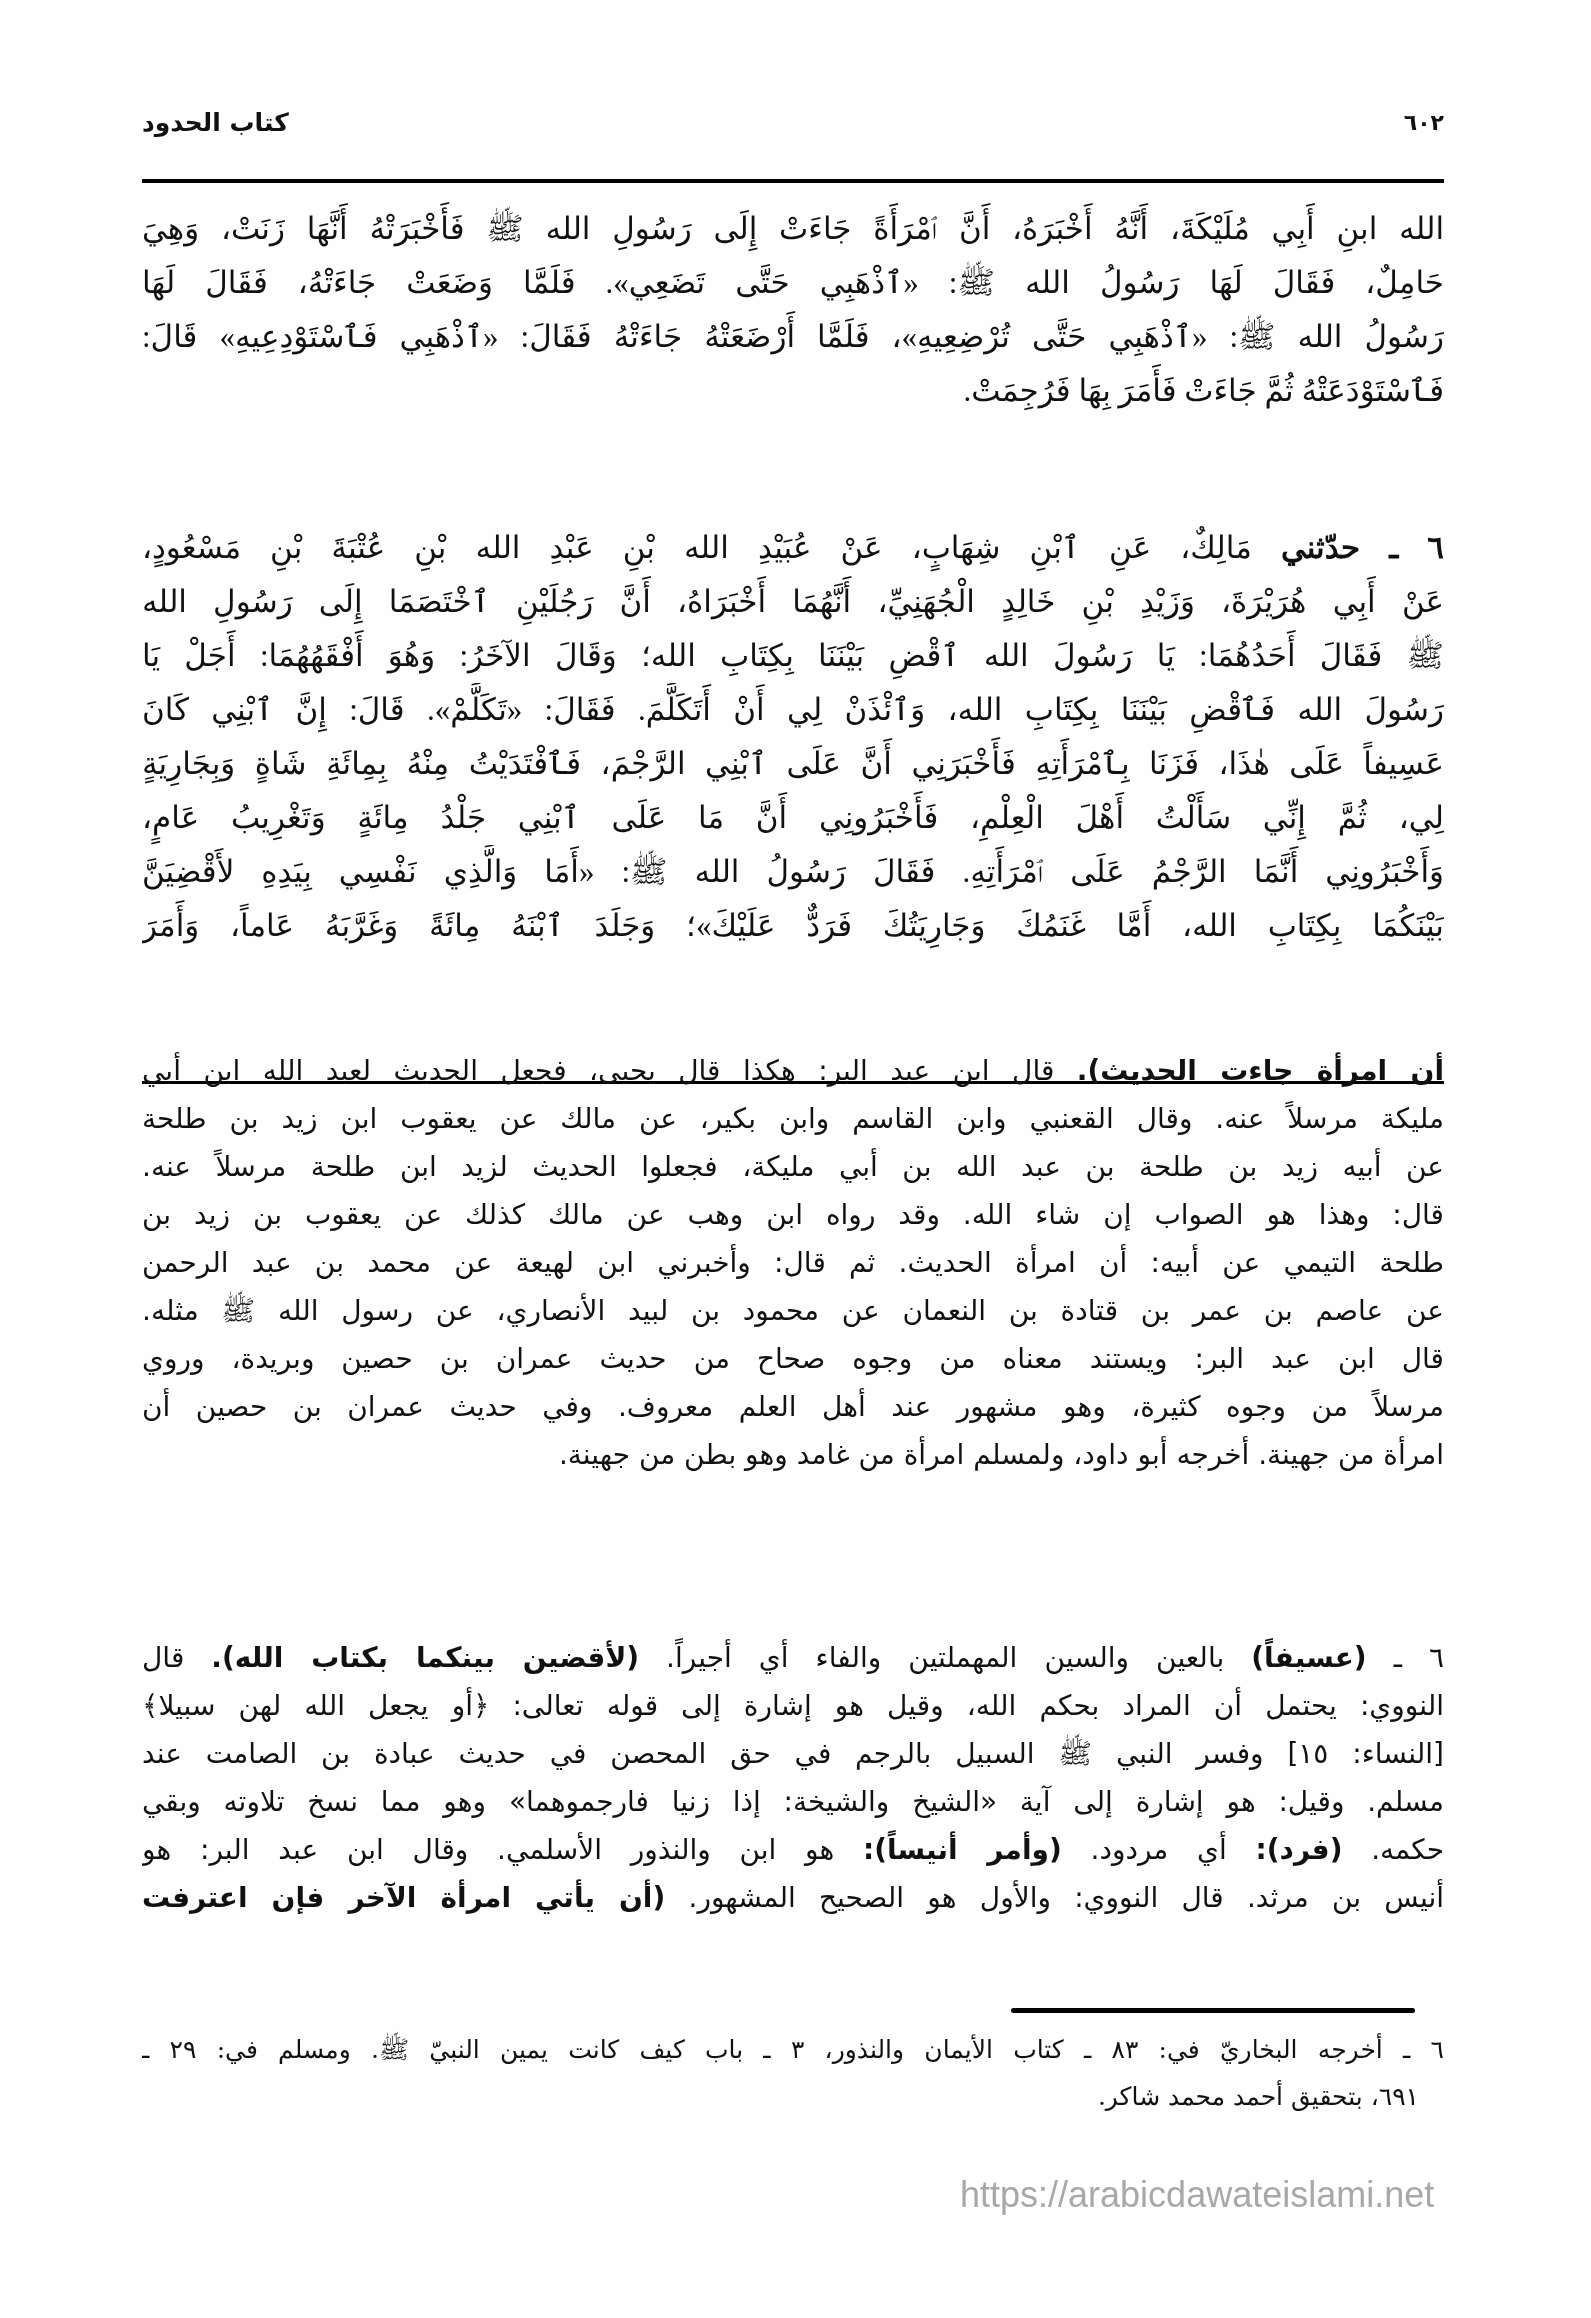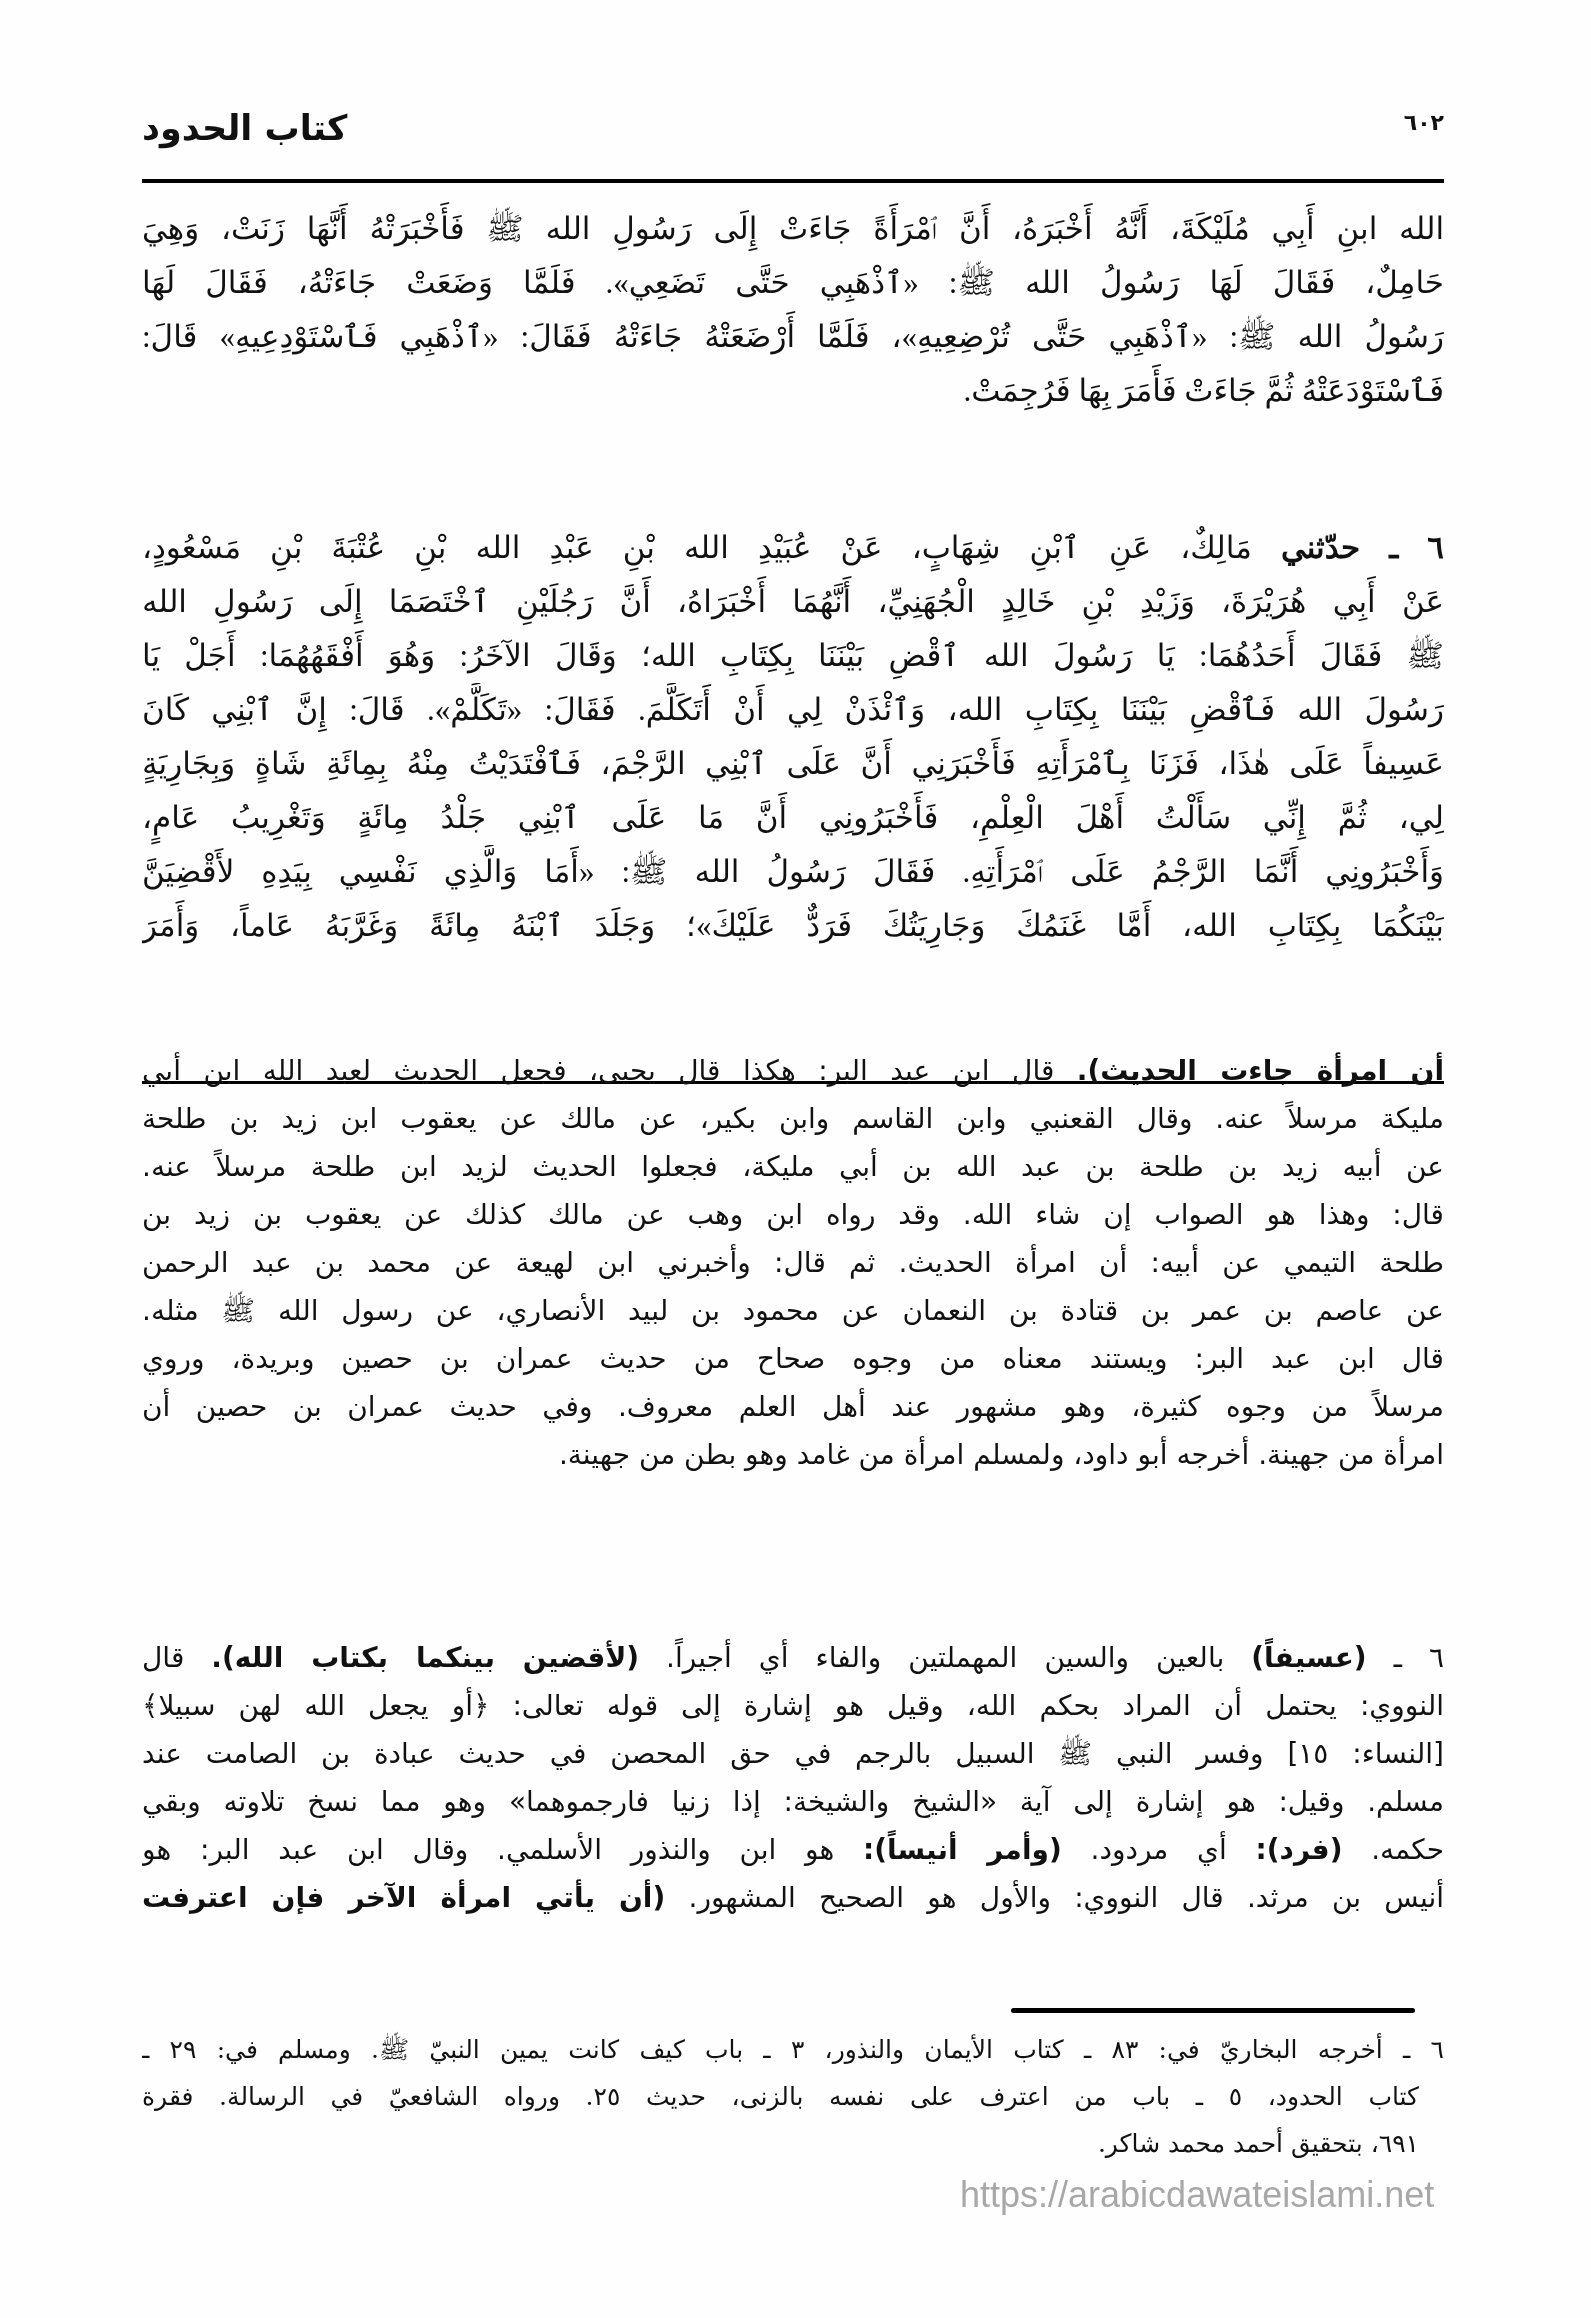--- a/index.html
+++ b/index.html
@@ -1,20 +1,20 @@
 <!DOCTYPE html>
 <html style="font-size:13.5px"><head>
 <meta charset="utf-8">
 <style>
   html, body { margin: 0; padding: 0; background: #ffffff; }
   body { width: 1592px; height: 2319px; position: relative; overflow: hidden; font-family: "DejaVu Sans", sans-serif; color: #111; }
   .page { position: absolute; left: 0; top: 0; width: 1592px; height: 2319px; background: #fefefe; }
   .header { position: absolute; left: 142px; top: 103px; width: 1302px; height: 67px; direction: rtl; }
   .page-num { position: absolute; right: 0; top: 6.7px; font-size: 22px; font-weight: bold; }
-  .running-title { position: absolute; left: 0; top: 5px; font-size: 35px; font-weight: bold; }
+  .running-title { position: absolute; left: 0; top: 5px; font-size: 25px; font-weight: bold; }
   .rule { position: absolute; background: #000; }
   .block { position: absolute; left: 142px; width: 1302px; direction: rtl; }
   .line { display: block; text-align: justify; text-align-last: justify; white-space: nowrap; overflow: hidden; }
   .line.last { text-align-last: right; }
   .main .line { font-size: 31px; line-height: 54px; height: 54px; font-family: Liberation Serif, serif; }
   .comm .line { font-size: 28px; line-height: 48px; height: 48px; }
   .foot .line { font-size: 25px; line-height: 47px; height: 47px; font-family: "DejaVu Serif", serif; }
   b, .b { font-weight: bold; }
   .watermark { position: absolute; left: 960px; top: 2174px; font-family: "Liberation Sans", sans-serif; font-size: 36px; color: #a8a8a8; letter-spacing: 0px; }
 </style>
@@ -89,19 +89,18 @@
     <span class="line">
       <span>أنيس بن مرثد. قال النووي: والأول هو الصحيح المشهور.</span>
       <span class="b">(أن يأتي امرأة الآخر فإن اعترفت</span>
     </span>
   </div>
 
   <div class="rule" style="left:1011px; top:2008px; width:404px; height:5px; border-radius:2.5px;"></div>
 
   <div class="block foot" style="top:2026px;">
     <span class="line">٦ ـ أخرجه البخاريّ في: ٨٣ ـ كتاب الأيمان والنذور، ٣ ـ باب كيف كانت يمين النبيّ ﷺ. ومسلم في: ٢٩ ـ</span>
-    <span class="line" style="padding-right:25px;">كتاب الحدود، ٥ ـ باب من اعترف على نفسه بالزنى، حديث ٢٥. ورواه الشافعيّ في الرسالة. فقرة</span>
     <span class="line last" style="padding-right:25px;">٦٩١، بتحقيق أحمد محمد شاكر.</span>
   </div>
 
   <div class="watermark">https://arabicdawateislami.net</div>
 </div>
 
 
 </body></html>

